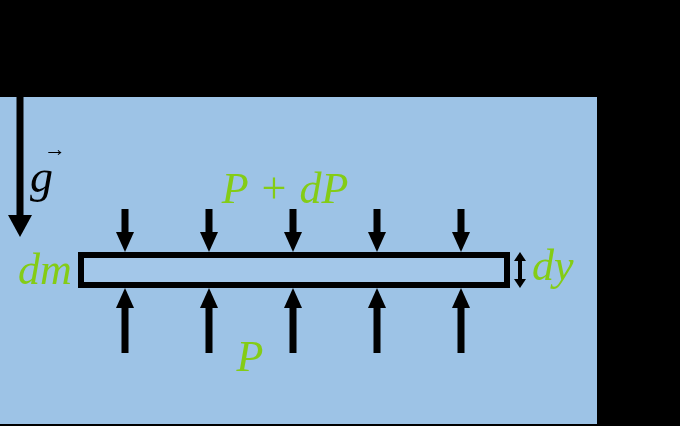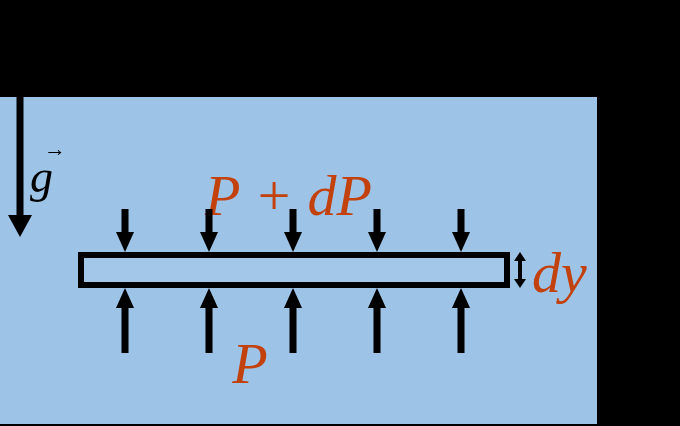--- a/index.html
+++ b/index.html
@@ -28,23 +28,23 @@
     width: 432px; height: 36px;
     box-sizing: border-box;
     border: 6px solid #000000;
     background: #A3C7E9;
   }
   .arrow { position: absolute; }
   .arrow svg { display: block; }
   
   .mlabel {
     position: absolute;
-    color: #c2410c;
+    color: #84cc16;
     font-style: italic;
-    font-size: 58px;
+    font-size: 44px;
     line-height: 1;
     white-space: nowrap;
   }
   .center { text-align: center; }
   .g-label { position: absolute; left: 30px; top: 142px; width: 50px; }
   .g-vec {
     display: block;
     padding-left: 14px;
     font-size: 22px;
     font-style: normal;
@@ -105,20 +105,21 @@
       <polygon points="0,23 18,23 9,43" fill="#000000"></polygon>
     </svg>
   </div>
   <div class="arrow" style="left:452px; top:209px;">
     <svg width="18" height="43" viewBox="0 0 18 43" xmlns="http://www.w3.org/2000/svg">
       <rect x="5.5" y="0" width="7" height="25" fill="#000000"></rect>
       <polygon points="0,23 18,23 9,43" fill="#000000"></polygon>
     </svg>
   </div>
 
+  <div class="mlabel" style="left:18px; top:248px;">dm</div>
 
   <div class="slab"></div>
 
   <div class="arrow" style="left:514px; top:252px;">
     <svg width="12" height="36" viewBox="0 0 12 36" xmlns="http://www.w3.org/2000/svg">
       <polygon points="6,0 12,9 0,9" fill="#000000"></polygon>
       <rect x="4" y="7" width="4" height="22" fill="#000000"></rect>
       <polygon points="0,27 12,27 6,36" fill="#000000"></polygon>
     </svg>
   </div>

